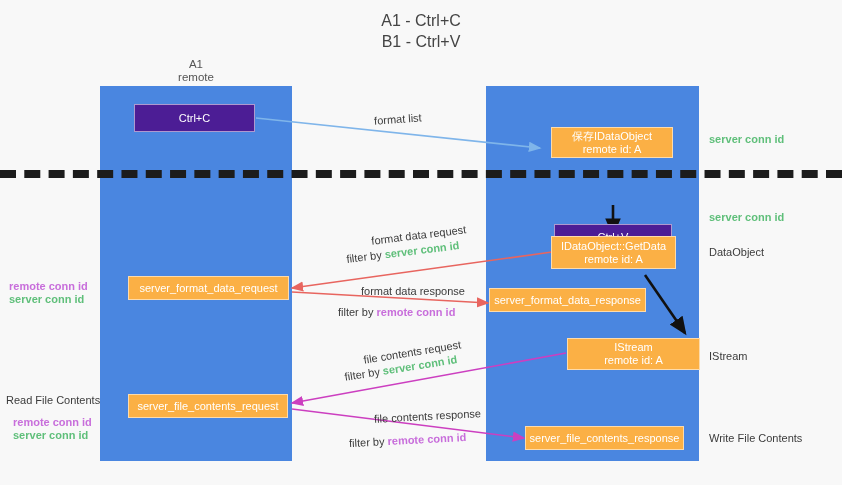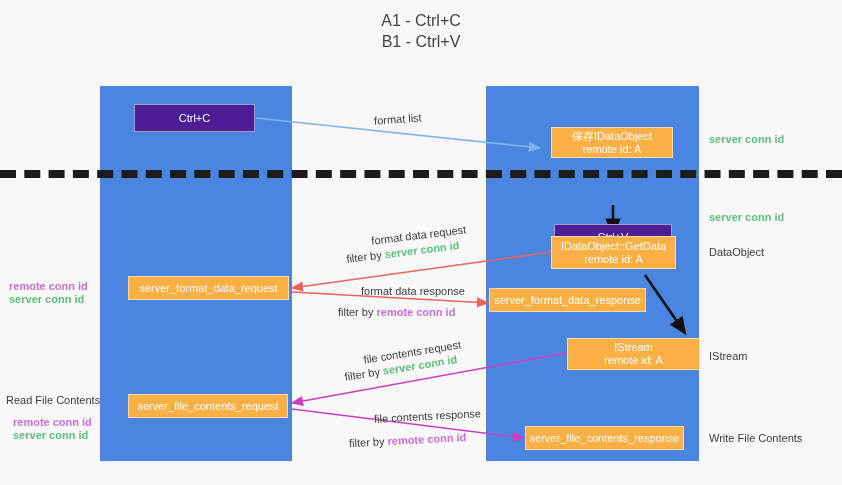--- a/index.html
+++ b/index.html
@@ -105,20 +105,24 @@
   }
 </style>
 </head>
 <body>
 
 <div id="canvas">
 
   <div id="title">A1 - Ctrl+C
 B1 - Ctrl+V</div>
 
+  <div class="col-head" style="left:106px; top:58px;">
+    <span>A1</span>
+    <span class="ch-sub">remote</span>
+  </div>
 
   <div class="lane" id="lane-a1"></div>
   <div class="lane" id="lane-b1"></div>
 
   <svg class="overlay" viewBox="0 0 842 485">
     <defs>
       <marker id="ah-blue" markerWidth="9" markerHeight="9" refX="7" refY="3.2" orient="auto">
         <path d="M0,0 L8,3.2 L0,6.4 z" fill="#7fb5ea"></path>
       </marker>
       <marker id="ah-red" markerWidth="9" markerHeight="9" refX="7" refY="3.2" orient="auto">

